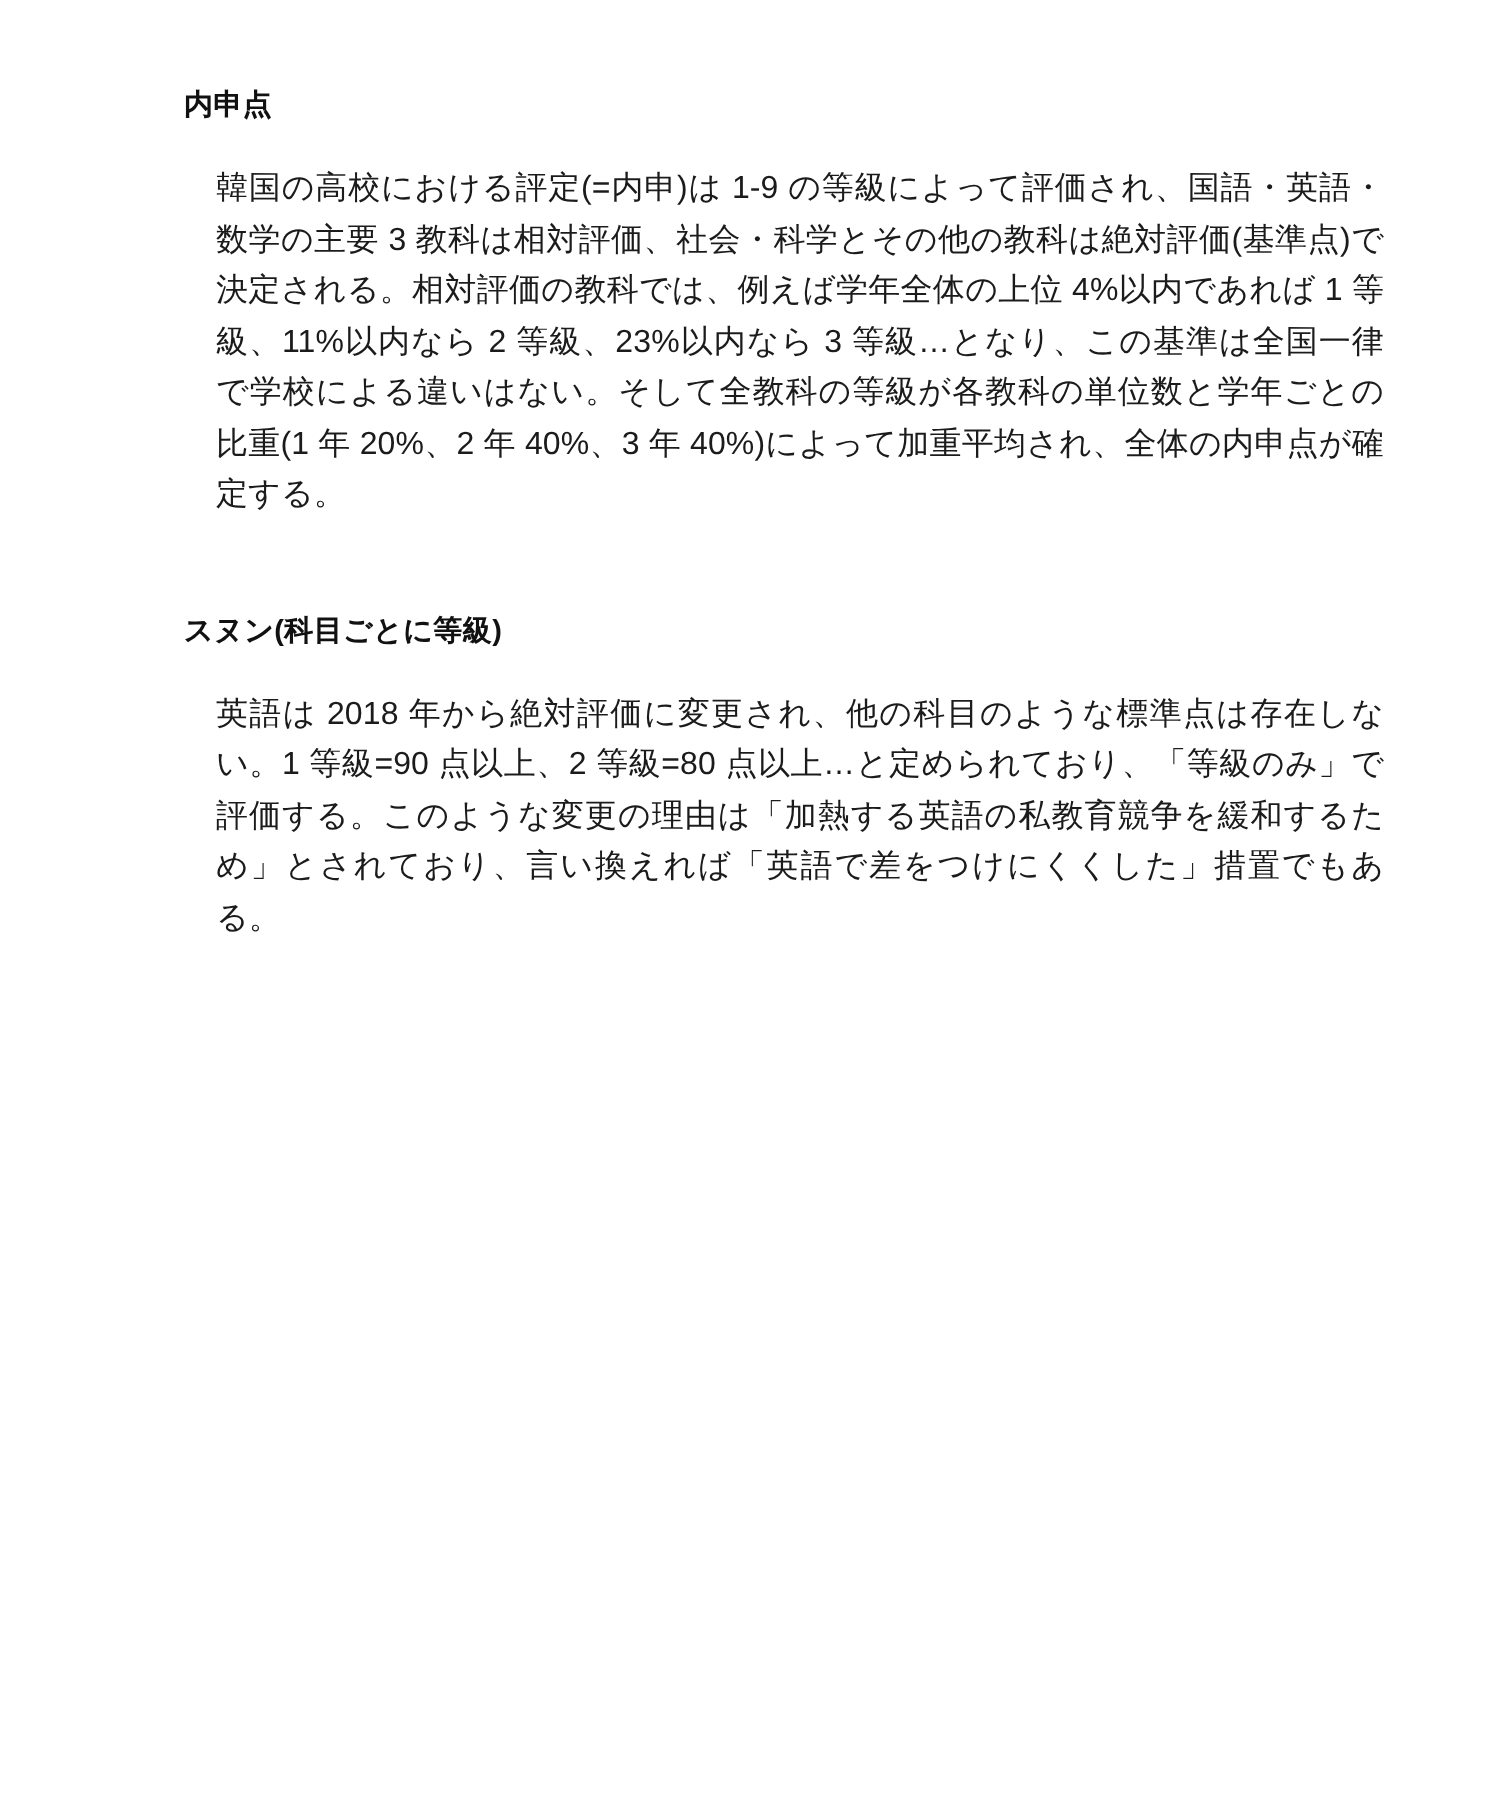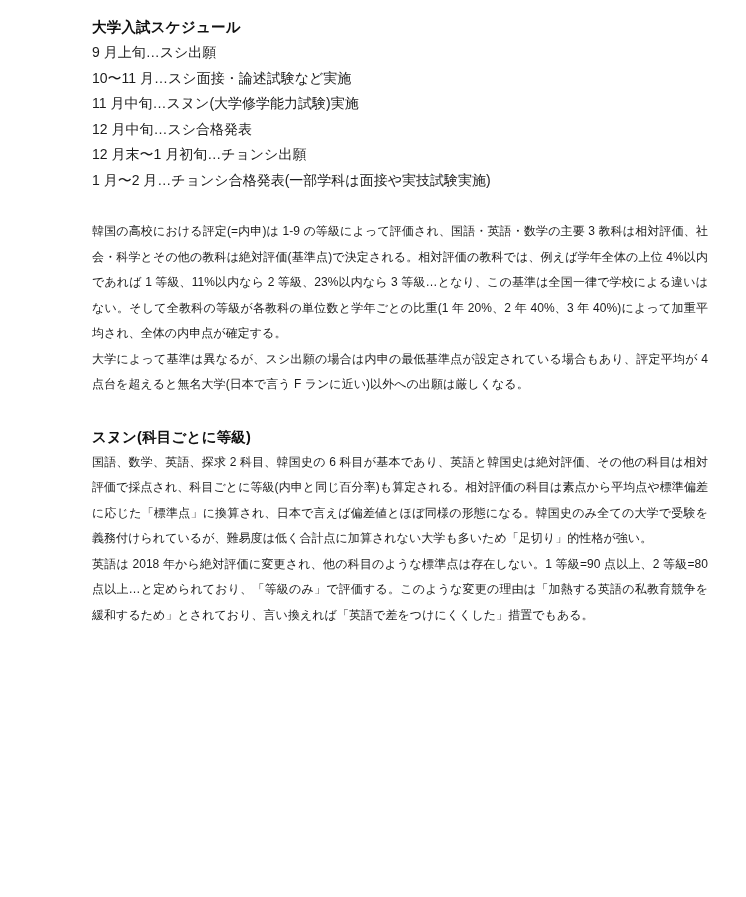--- a/index.html
+++ b/index.html
@@ -26,60 +26,50 @@
   }
   .heading {
     font-size: 14.5px;
     font-weight: bold;
     line-height: 26px;
     letter-spacing: 0.2px;
     margin: 0;
     color: #111111;
   }
   .para {
-    font-size: 12px;
+    font-size: 16px;
     line-height: 25.5px;
     letter-spacing: 0.05px;
-    margin: 0;
+    margin: 16px;
     text-align: justify;
     text-justify: inter-character;
     color: #1b1b1b;
   }
   .list-line {
     font-size: 14px;
     line-height: 25.5px;
     margin: 0;
     color: #1b1b1b;
     white-space: nowrap;
   }
   .gap-md { height: 26px; }
 </style>
 </head>
 <body>
 
 <div class="page">
 
-  <div class="section">
-    <div class="heading">大学入試スケジュール</div>
-    <div class="list-line">9 月上旬…スシ出願</div>
-    <div class="list-line">10〜11 月…スシ面接・論述試験など実施</div>
-    <div class="list-line">11 月中旬…スヌン(大学修学能力試験)実施</div>
-    <div class="list-line">12 月中旬…スシ合格発表</div>
-    <div class="list-line">12 月末〜1 月初旬…チョンシ出願</div>
-    <div class="list-line">1 月〜2 月…チョンシ合格発表(一部学科は面接や実技試験実施)</div>
-  </div>
 
   <div class="gap-md"></div>
 
   <div class="section">
+    <div class="heading">内申点</div>
     <p class="para">韓国の高校における評定(=内申)は 1-9 の等級によって評価され、国語・英語・数学の主要 3 教科は相対評価、社会・科学とその他の教科は絶対評価(基準点)で決定される。相対評価の教科では、例えば学年全体の上位 4%以内であれば 1 等級、11%以内なら 2 等級、23%以内なら 3 等級…となり、この基準は全国一律で学校による違いはない。そして全教科の等級が各教科の単位数と学年ごとの比重(1 年 20%、2 年 40%、3 年 40%)によって加重平均され、全体の内申点が確定する。</p>
-    <p class="para">大学によって基準は異なるが、スシ出願の場合は内申の最低基準点が設定されている場合もあり、評定平均が 4 点台を超えると無名大学(日本で言う F ランに近い)以外への出願は厳しくなる。</p>
   </div>
 
   <div class="gap-md"></div>
 
   <div class="section">
     <div class="heading">スヌン(科目ごとに等級)</div>
-    <p class="para">国語、数学、英語、探求 2 科目、韓国史の 6 科目が基本であり、英語と韓国史は絶対評価、その他の科目は相対評価で採点され、科目ごとに等級(内申と同じ百分率)も算定される。相対評価の科目は素点から平均点や標準偏差に応じた「標準点」に換算され、日本で言えば偏差値とほぼ同様の形態になる。韓国史のみ全ての大学で受験を義務付けられているが、難易度は低く合計点に加算されない大学も多いため「足切り」的性格が強い。</p>
     <p class="para">英語は 2018 年から絶対評価に変更され、他の科目のような標準点は存在しない。1 等級=90 点以上、2 等級=80 点以上…と定められており、「等級のみ」で評価する。このような変更の理由は「加熱する英語の私教育競争を緩和するため」とされており、言い換えれば「英語で差をつけにくくした」措置でもある。</p>
   </div>
 
 </div>
 
 </body></html>

